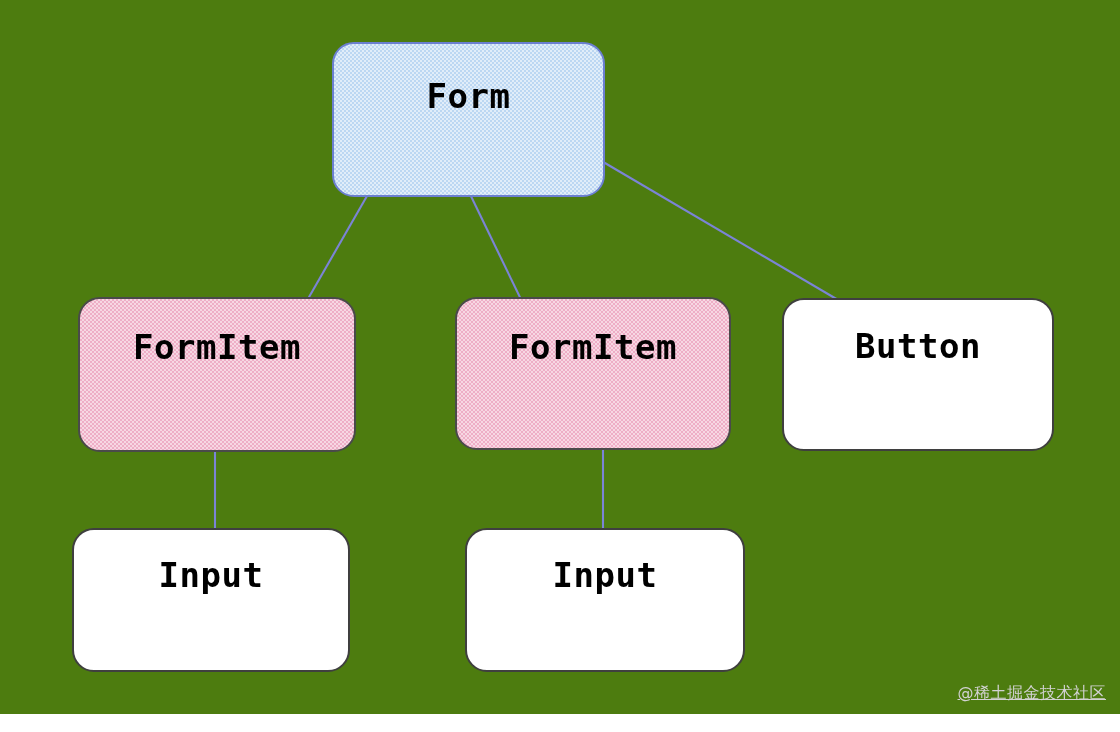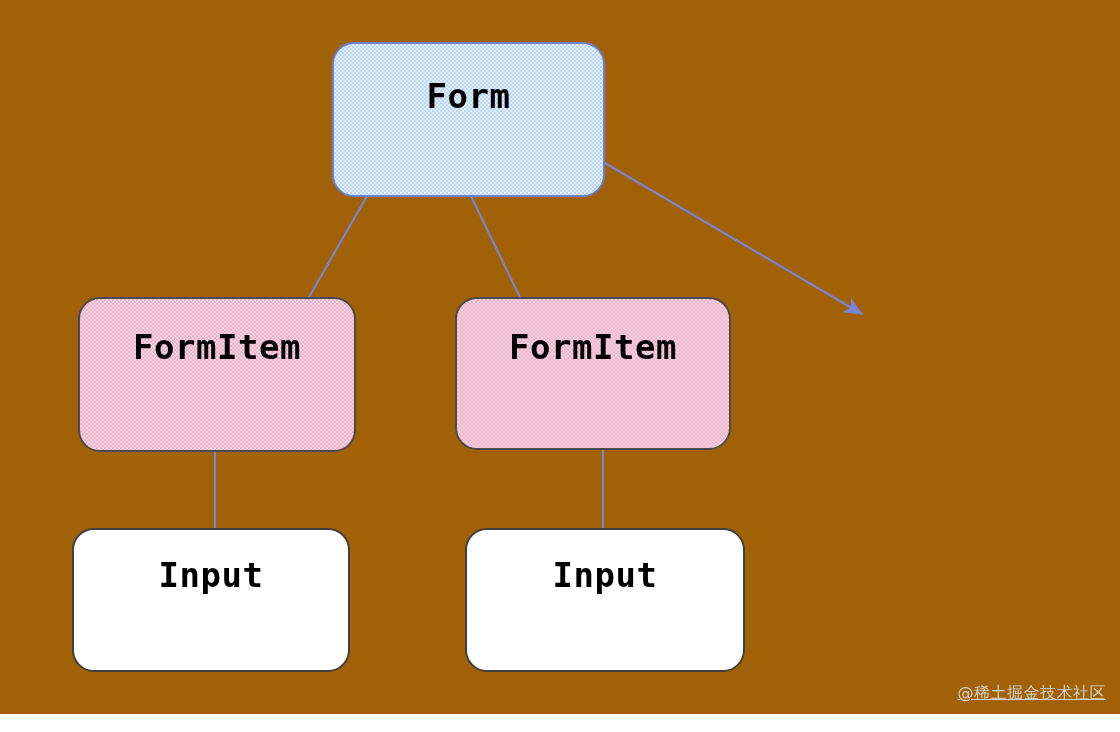--- a/index.html
+++ b/index.html
@@ -4,21 +4,21 @@
 <style>
   html, body {
     margin: 0;
     padding: 0;
     background: #ffffff;
   }
   #canvas {
     position: relative;
     width: 1120px;
     height: 714px;
-    background: #a16207;
+    background: #4d7c0f;
     overflow: hidden;
     font-family: "DejaVu Sans Mono", "Liberation Mono", monospace;
   }
 
   
   .node {
     position: absolute;
     box-sizing: border-box;
     border-radius: 22px;
     display: block;
@@ -111,20 +111,23 @@
   </div>
 
   <div class="node node--pink" style="left: 78px; top: 297px; width: 278px; height: 155px;">
     <span class="node-label" style="top: 28px; font-size: 34px;">FormItem</span>
   </div>
 
   <div class="node node--pink" style="left: 455px; top: 297px; width: 276px; height: 153px;">
     <span class="node-label" style="top: 28px; font-size: 34px;">FormItem</span>
   </div>
 
+  <div class="node node--white" style="left: 782px; top: 298px; width: 272px; height: 153px;">
+    <span class="node-label" style="top: 26px; font-size: 34px;">Button</span>
+  </div>
 
   <div class="node node--white" style="left: 72px; top: 528px; width: 278px; height: 144px;">
     <span class="node-label" style="top: 25px; font-size: 34px;">Input</span>
   </div>
 
   <div class="node node--white" style="left: 465px; top: 528px; width: 280px; height: 144px;">
     <span class="node-label" style="top: 25px; font-size: 34px;">Input</span>
   </div>
 
   <div id="watermark">@稀土掘金技术社区</div>

